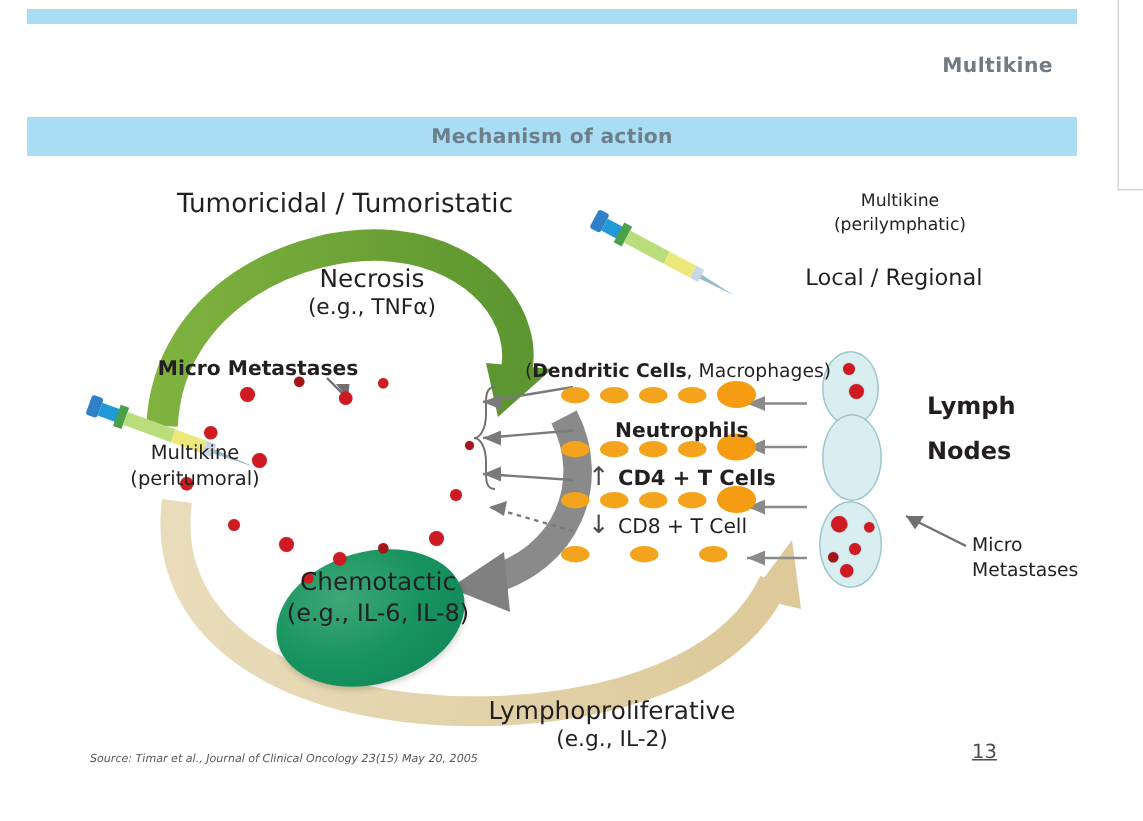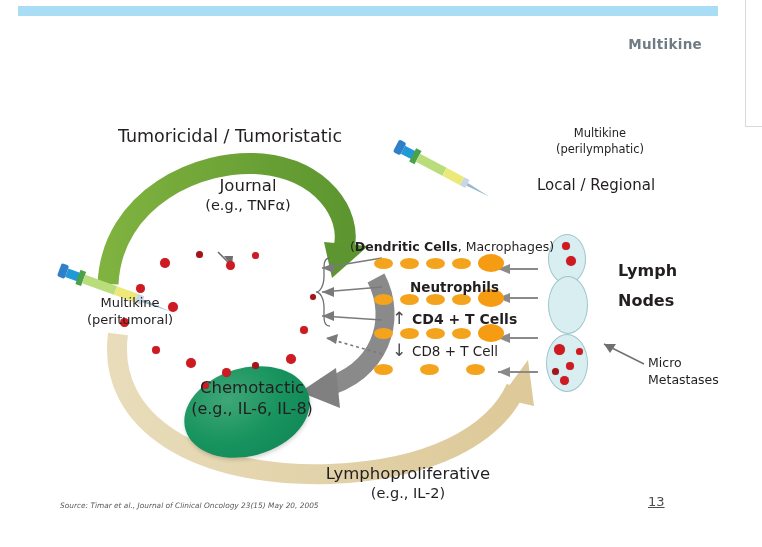--- a/index.html
+++ b/index.html
@@ -73,20 +73,23 @@
 
 <div id="slide">
 
   <div class="topbar"></div>
 
   <div class="corner-box"></div>
 
 
   <div class="brand-right">Multikine</div>
 
+  <div class="title-band">
+    <span>Mechanism of action</span>
+  </div>
 
   <div class="canvas">
 
     <svg width="762" height="441">
       <defs>
         <linearGradient id="gGreen" x1="0" y1="0" x2="1" y2="0">
           <stop offset="0%" stop-color="#7fb23f"></stop>
             <stop offset="100%" stop-color="#5d9630"></stop>
         </linearGradient>
         <linearGradient id="gTan" x1="0" y1="0" x2="1" y2="0">
@@ -218,22 +221,23 @@
     <div class="node" style="left:548px;top:170px;width:38px;height:56px;"></div>
 
     <div class="node" style="left:546px;top:228px;width:40px;height:56px;"></div>
     <div class="dot" style="left:554px;top:238px;width:11px;height:11px;"></div>
     <div class="dot" style="left:576px;top:242px;width:7px;height:7px;"></div>
     <div class="dot" style="left:566px;top:256px;width:8px;height:8px;"></div>
     <div class="dot dk" style="left:552px;top:262px;width:7px;height:7px;"></div>
     <div class="dot" style="left:560px;top:270px;width:9px;height:9px;"></div>
 
     <div class="lbl c t-tumoristatic">Tumoricidal / Tumoristatic</div>
-    <div class="lbl c t-necrosis">Journal</div>
+    <div class="lbl c t-necrosis">Necrosis</div>
     <div class="lbl c t-necrosis2">(e.g., TNFα)</div>
+    <div class="lbl c t-micromets">Micro Metastases</div>
     <div class="lbl c t-multikine-peri">Multikine</div>
     <div class="lbl c t-multikine-peri2">(peritumoral)</div>
 
     <div class="lbl c t-multikine-perily">Multikine</div>
     <div class="lbl c t-multikine-perily2">(perilymphatic)</div>
     <div class="lbl c t-localregional">Local / Regional</div>
 
     <div class="lbl c t-apc2"><span>(</span><b>Dendritic Cells</b><span>, Macrophages)</span></div>
 
     <div class="lbl t-neutro">Neutrophils</div>

